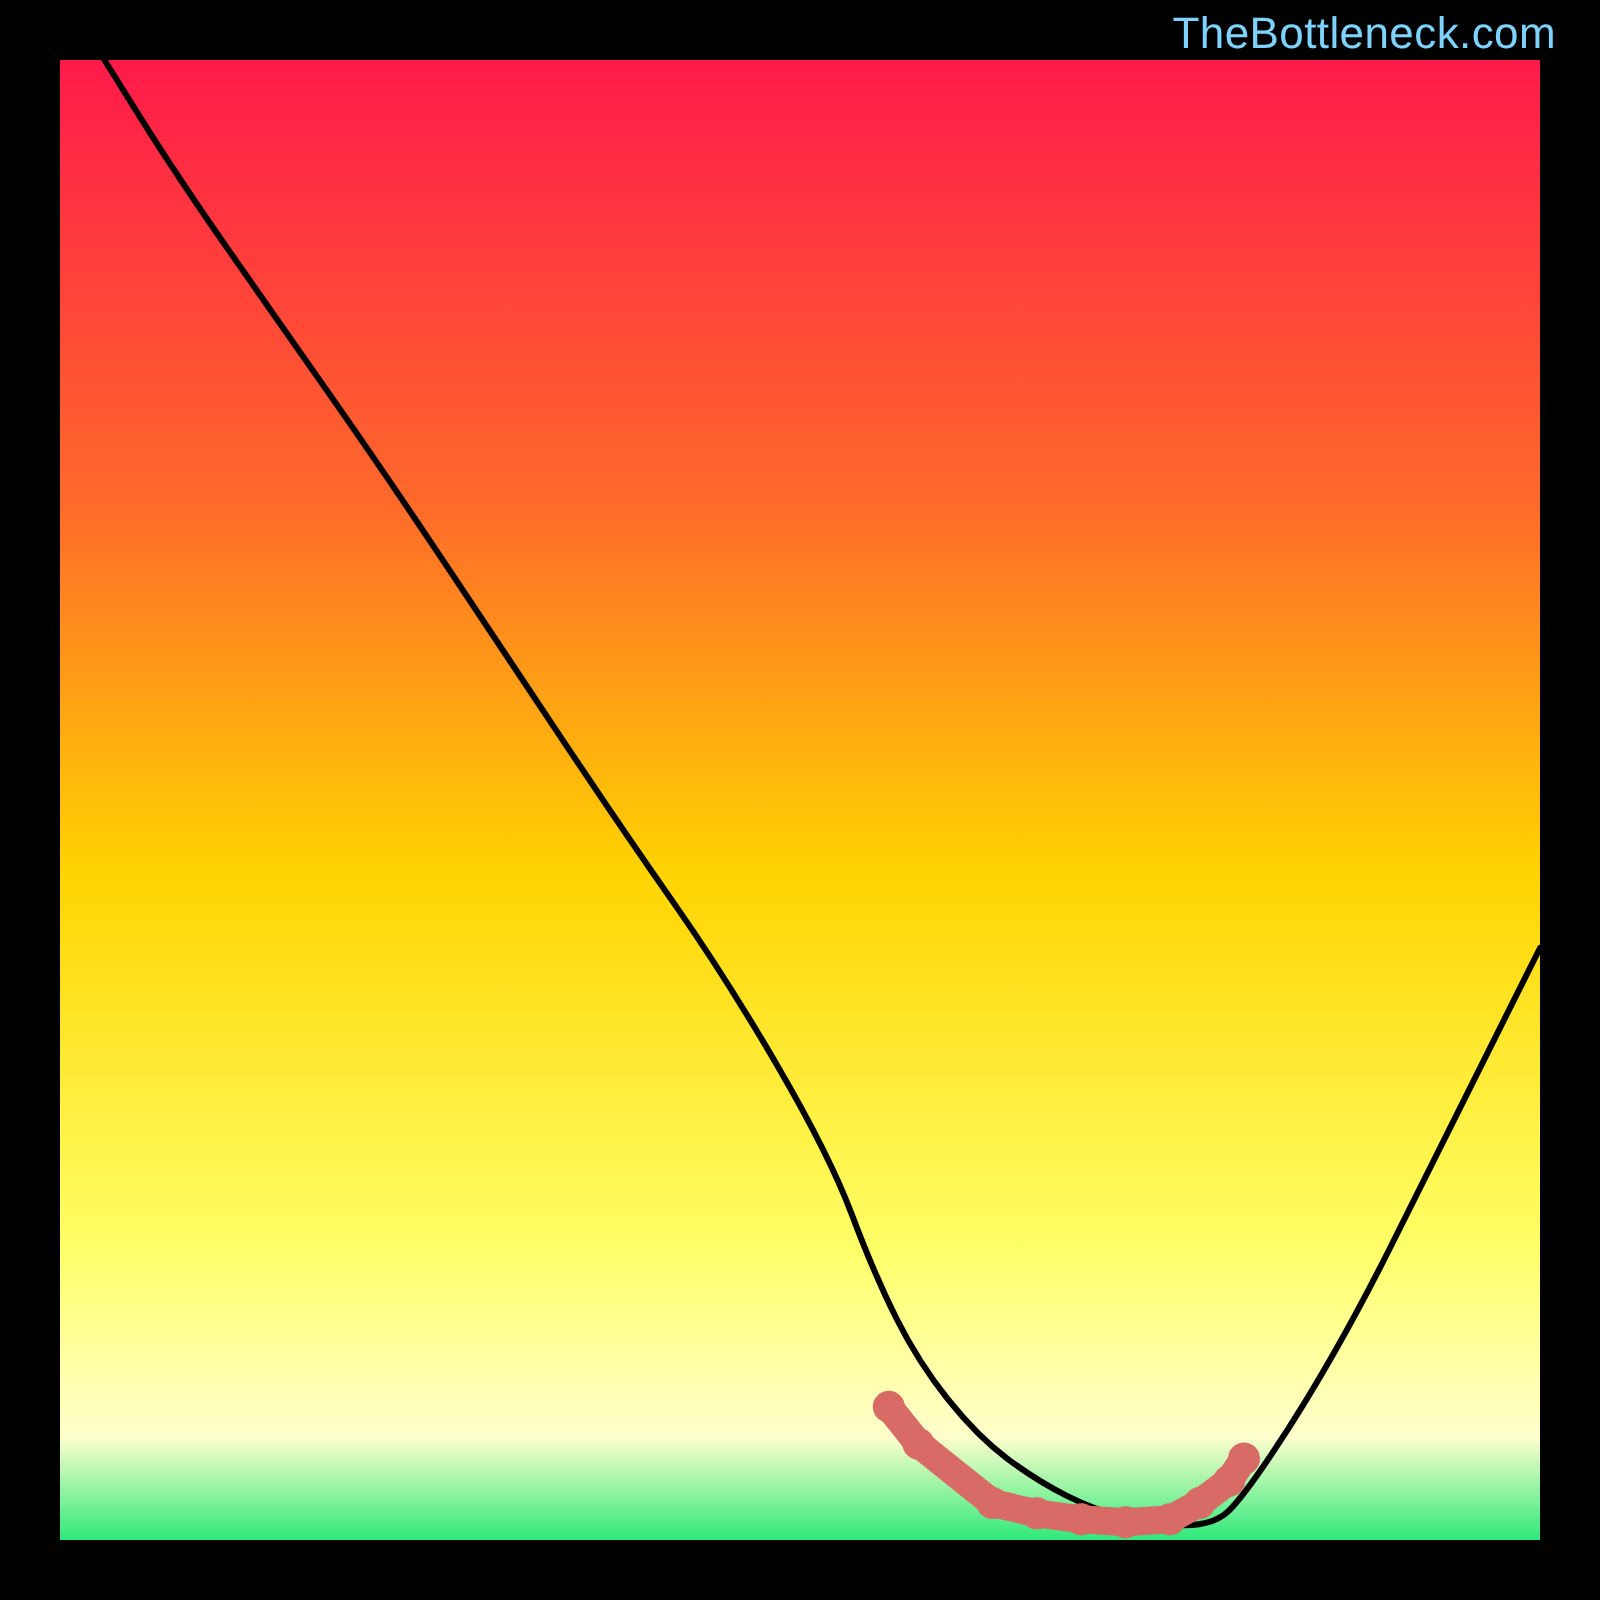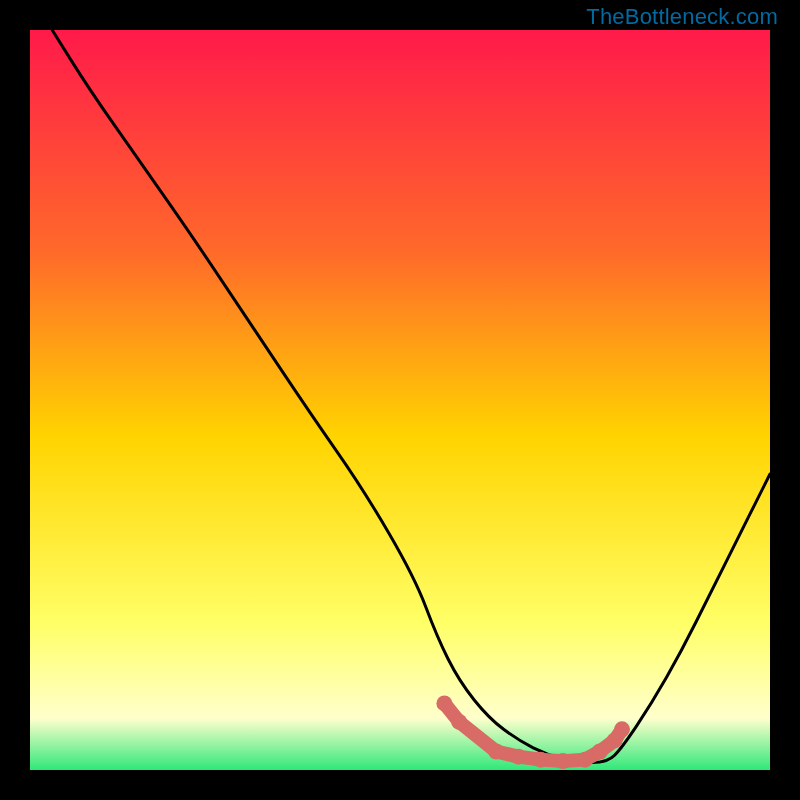--- a/index.html
+++ b/index.html
@@ -12,21 +12,21 @@
   }
   .plot-wrapper {
     position: relative;
     width: 800px;
     height: 800px;
   }
   .watermark {
     position: absolute;
     top: 4px;
     right: 22px;
-    color: #0369a1;
+    color: #7dd3fc;
     font-family: Arial, Helvetica, sans-serif;
     font-size: 22px;
     font-weight: 500;
     letter-spacing: 0.2px;
     z-index: 10;
   }
   svg {
     position: absolute;
     top: 0;
     left: 0;

